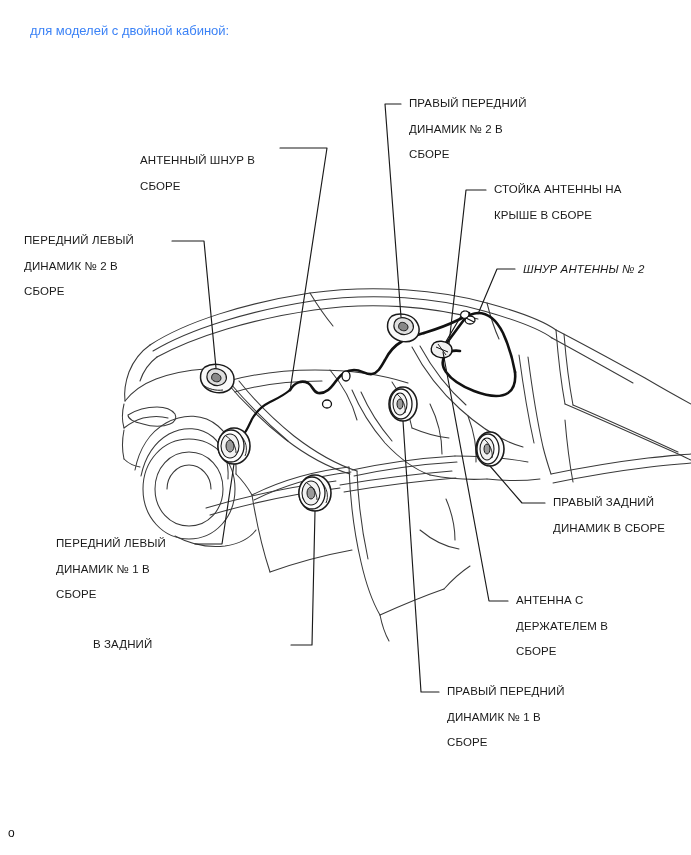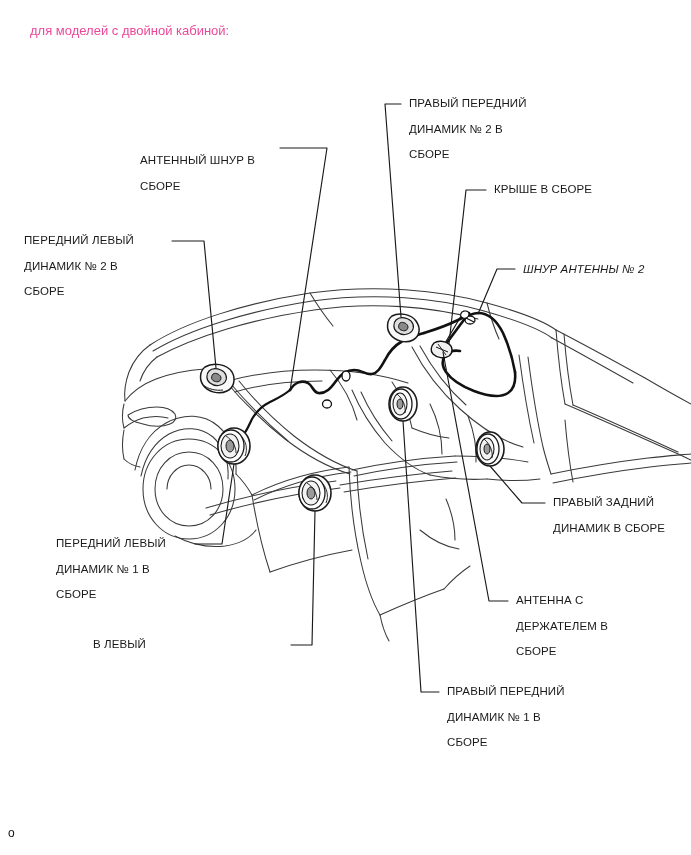--- a/index.html
+++ b/index.html
@@ -17,21 +17,21 @@
     height: 855px;
     background: #ffffff;
     overflow: hidden;
   }
   #heading {
     position: absolute;
     left: 30px;
     top: 22px;
     font-size: 13px;
     line-height: 18px;
-    color: #ec4899;
+    color: #3b82f6;
     white-space: nowrap;
   }
   #footnote {
     position: absolute;
     left: 8px;
     top: 826px;
     font-size: 12px;
     line-height: 14px;
     color: #111111;
   }
@@ -287,30 +287,31 @@
       <div>СБОРЕ</div>
     </div>
 
     <div class="callout" style="left:56px; top:531px;">
       <div>ПЕРЕДНИЙ ЛЕВЫЙ</div>
       <div>ДИНАМИК № 1 В</div>
       <div>СБОРЕ</div>
     </div>
 
     <div class="callout" style="left:93px; top:632px;">
-      <div>В ЛЕВЫЙ</div>
+      <div>В ЗАДНИЙ</div>
     </div>
 
     <div class="callout" style="left:409px; top:91px;">
       <div>ПРАВЫЙ ПЕРЕДНИЙ</div>
       <div>ДИНАМИК № 2 В</div>
       <div>СБОРЕ</div>
     </div>
 
     <div class="callout" style="left:494px; top:177px;">
+      <div>СТОЙКА АНТЕННЫ НА</div>
       <div>КРЫШЕ В СБОРЕ</div>
     </div>
 
     <div class="callout" style="left:523px; top:257px;font-style:italic;">
       <div>ШНУР АНТЕННЫ № 2</div>
     </div>
 
     <div class="callout" style="left:553px; top:490px;">
       <div>ПРАВЫЙ ЗАДНИЙ</div>
       <div>ДИНАМИК В СБОРЕ</div>

